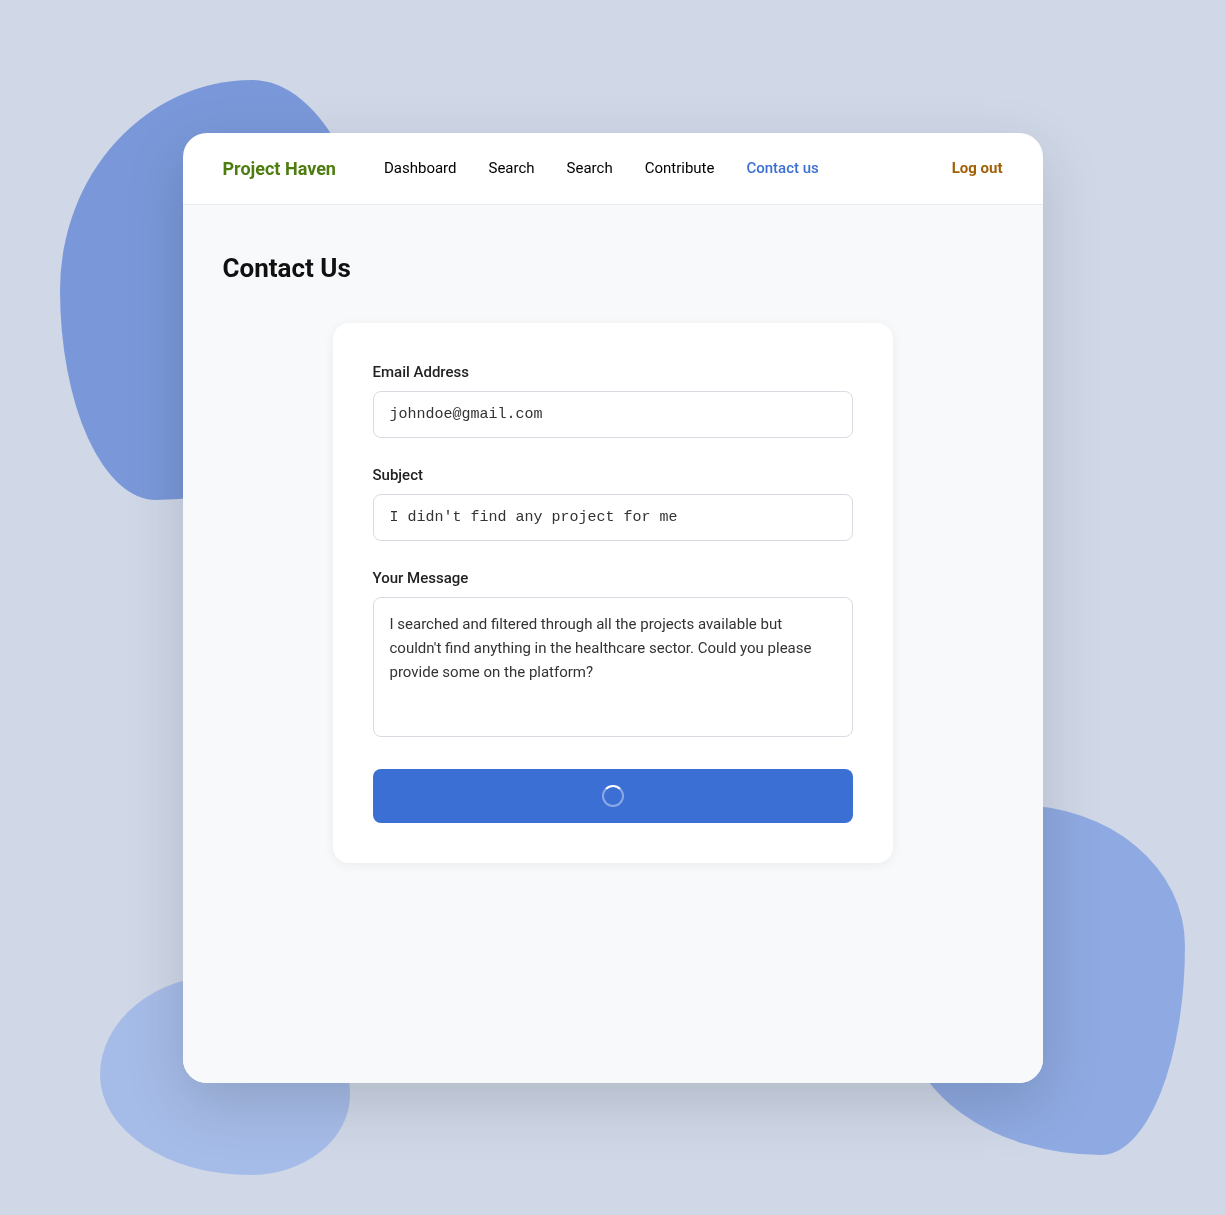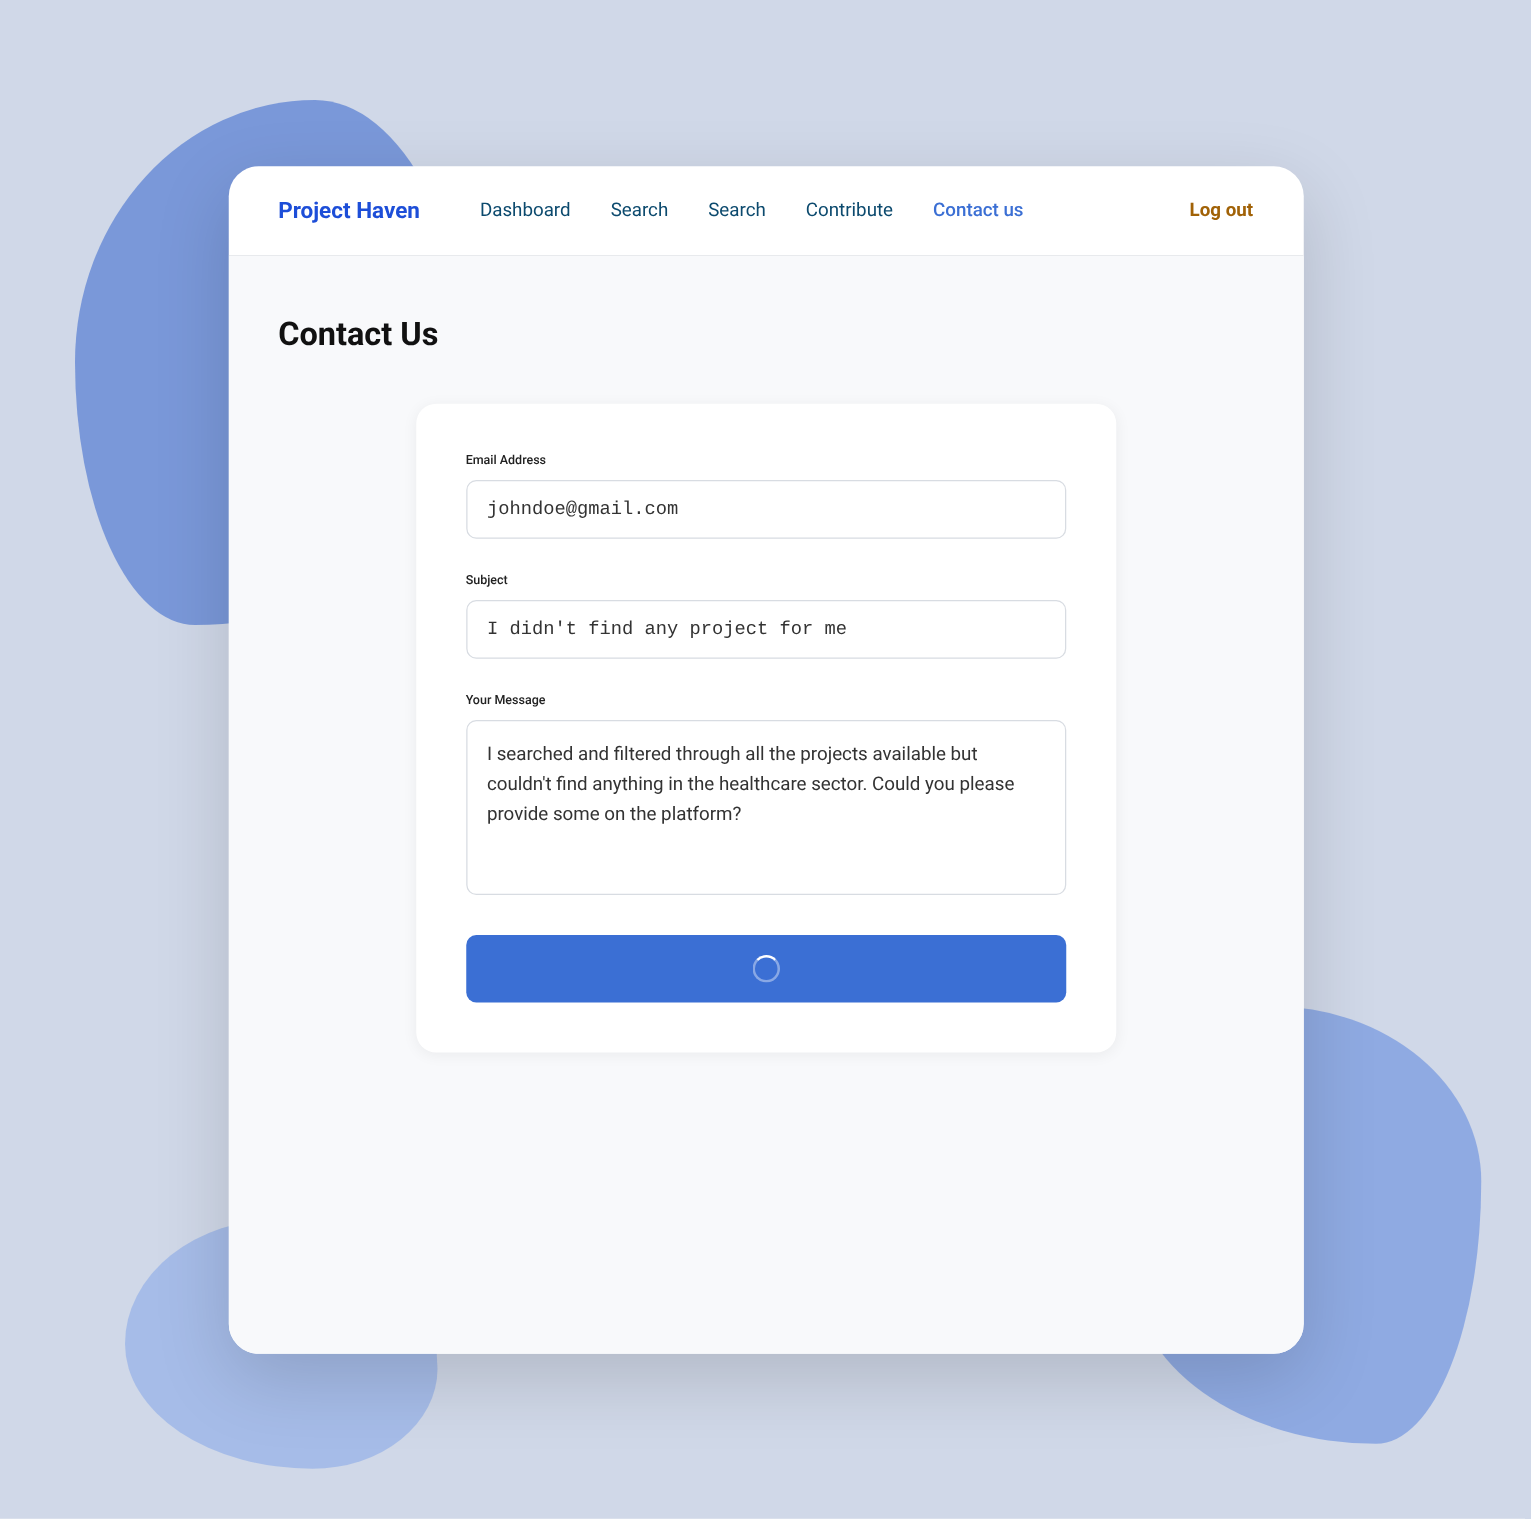--- a/index.html
+++ b/index.html
@@ -75,35 +75,35 @@
       align-items: center;
       padding: 0 40px;
       height: 72px;
       border-bottom: 1px solid #e8eaed;
       flex-shrink: 0;
     }
 
     .nav-logo {
       font-size: 18px;
       font-weight: 700;
-      color: #1d4ed8;
+      color: #4d7c0f;
       margin-right: 48px;
       white-space: nowrap;
     }
 
     .nav-links {
       display: flex;
       align-items: center;
       gap: 32px;
       flex: 1;
     }
 
     .nav-link {
       font-size: 15px;
-      color: #0c4a6e;
+      color: #000000;
       text-decoration: none;
       cursor: pointer;
     }
 
     .nav-link.active {
       color: #3b6fd4;
       font-weight: 500;
     }
 
     .nav-link.logout {
@@ -135,21 +135,21 @@
       max-width: 560px;
       margin: 0 auto;
     }
 
     .form-group {
       margin-bottom: 28px;
     }
 
     .form-label {
       display: block;
-      font-size: 10px;
+      font-size: 15px;
       font-weight: 500;
       color: #222;
       margin-bottom: 10px;
     }
 
     .form-input {
       width: 100%;
       padding: 14px 16px;
       border: 1.5px solid #d8dce2;
       border-radius: 8px;

